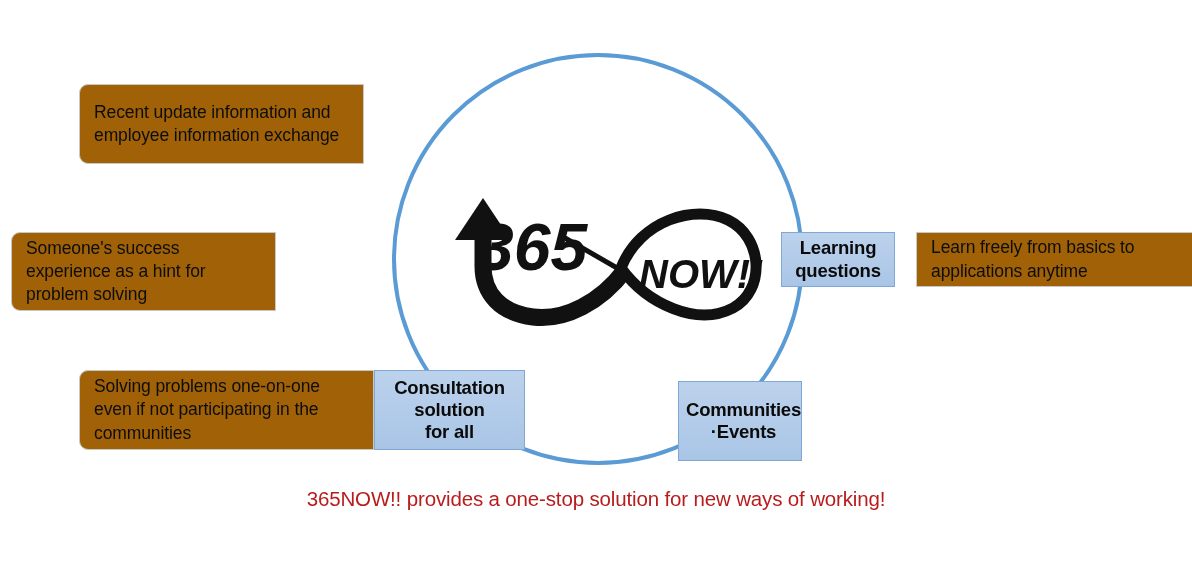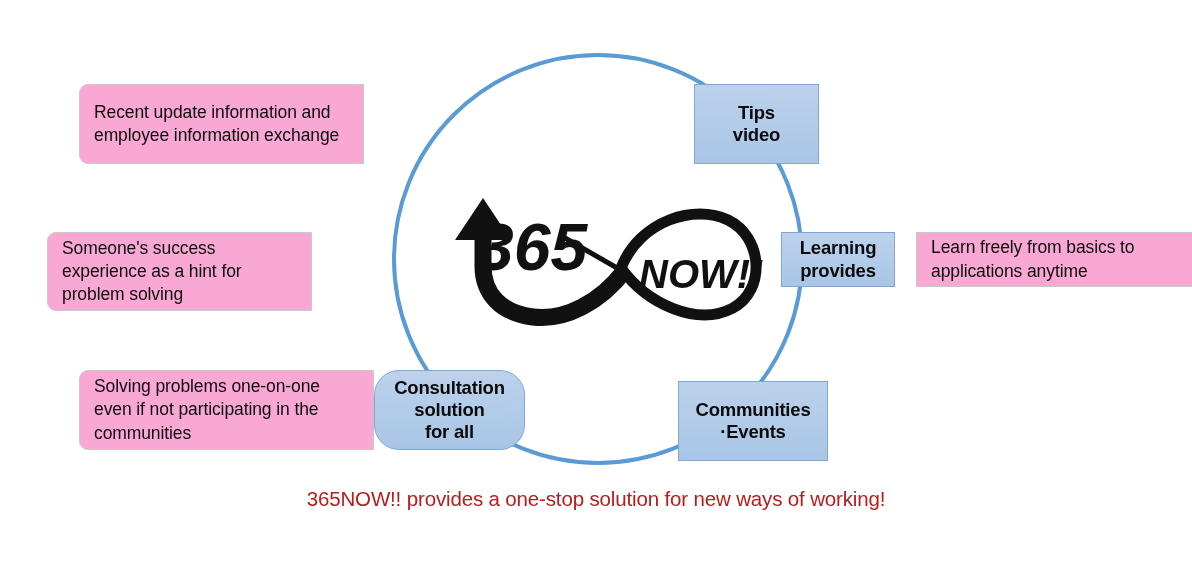--- a/index.html
+++ b/index.html
@@ -39,21 +39,21 @@
 
   
   .item {
     position: absolute;
     display: flex;
     align-items: stretch;
     z-index: 3;
   }
 
   .desc {
-    background: #f9a8d4;
+    background: #a16207;
     border: 1px solid #c8c8c8;
     border-radius: 9px;
     box-sizing: border-box;
     display: flex;
     align-items: center;
     padding: 6px 12px 6px 14px;
     font-size: 17.5px;
     line-height: 1.32;
     color: #0d0d0d;
     letter-spacing: -0.1px;
@@ -81,34 +81,34 @@
 
   
   #item-newsletter   { left: 79px;  top: 84px;  height: 80px; }
   #item-newsletter .desc  { width: 285px; }
   #item-newsletter .label { width: 134px; }
 
   #item-tips         { left: 694px; top: 84px;  height: 80px; }
   #item-tips .label  { width: 125px; }
   #item-tips .desc   { width: 285px; }
 
-  #item-case         { left: 11px;  top: 232px; height: 79px; margin-left: 36px; }
+  #item-case         { left: 11px;  top: 232px; height: 79px; }
   #item-case .desc   { width: 265px; }
   #item-case .label  { width: 152px; }
 
   #item-learning     { left: 781px; top: 232px; height: 55px; gap: 21px; }
   #item-learning .label { width: 114px; }
   #item-learning .desc  { width: 289px; }
 
   #item-consultation { left: 79px;  top: 370px; height: 80px; }
   #item-consultation .desc  { width: 295px; }
-  #item-consultation .label { width: 151px; border-radius: 25px; }
+  #item-consultation .label { width: 151px; }
 
   #item-communities  { left: 678px; top: 381px; height: 80px; }
-  #item-communities .label { width: 150px; }
+  #item-communities .label { width: 124px; justify-content: flex-end; }
   #item-communities .desc  { width: 282px; }
 
   
   #caption {
     position: absolute;
     left: 0;
     top: 487px;
     width: 1192px;
     text-align: center;
     font-size: 20.5px;
@@ -139,37 +139,31 @@
     <text x="52" y="80" font-family="'Liberation Sans', sans-serif" font-size="66" font-weight="bold" font-style="italic" fill="#111111">365</text>
 
     <text x="214" y="98" font-family="'Liberation Sans', sans-serif" font-size="40" font-weight="bold" font-style="italic" fill="#111111">NOW!!</text>
   </svg>
 
   <div class="item left" id="item-newsletter">
     <div class="desc">Recent update information and employee information exchange</div>
   </div>
 
   <div class="item right" id="item-tips">
-    <div class="label">
-      <span>
-        <span>Tips</span><br>
-        <span>video</span>
-      </span>
-    </div>
   </div>
 
   <div class="item left" id="item-case">
     <div class="desc">Someone's success experience as a hint for problem solving</div>
   </div>
 
   <div class="item right" id="item-learning">
     <div class="label">
       <span>
         <span>Learning</span><br>
-        <span>provides</span>
+        <span>questions</span>
       </span>
     </div>
     <div class="desc">Learn freely from basics to applications anytime</div>
   </div>
 
   <div class="item left" id="item-consultation">
     <div class="desc">Solving problems one-on-one even if not participating in the communities</div>
     <div class="label">
       <span>
         <span>Consultation</span><br>

